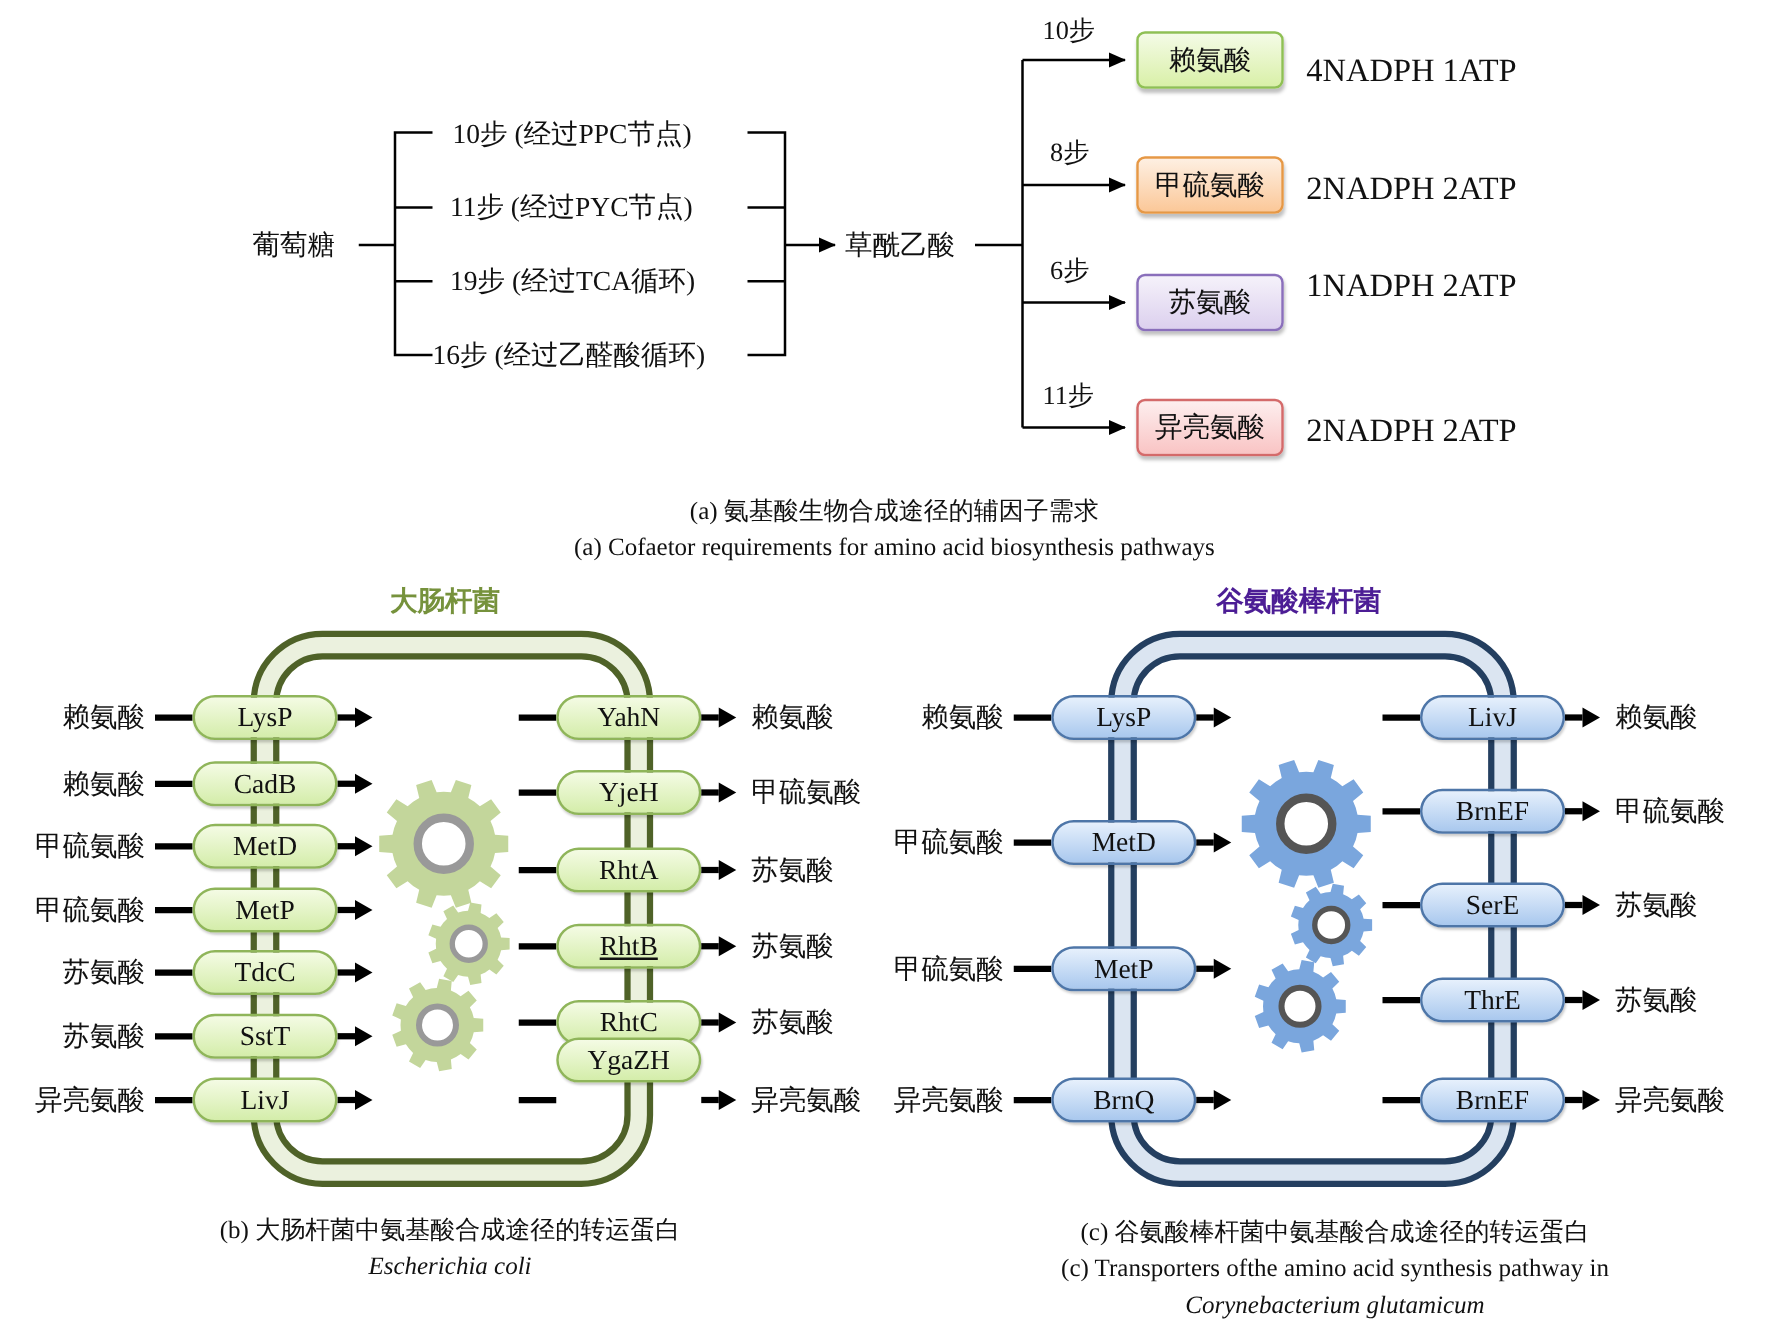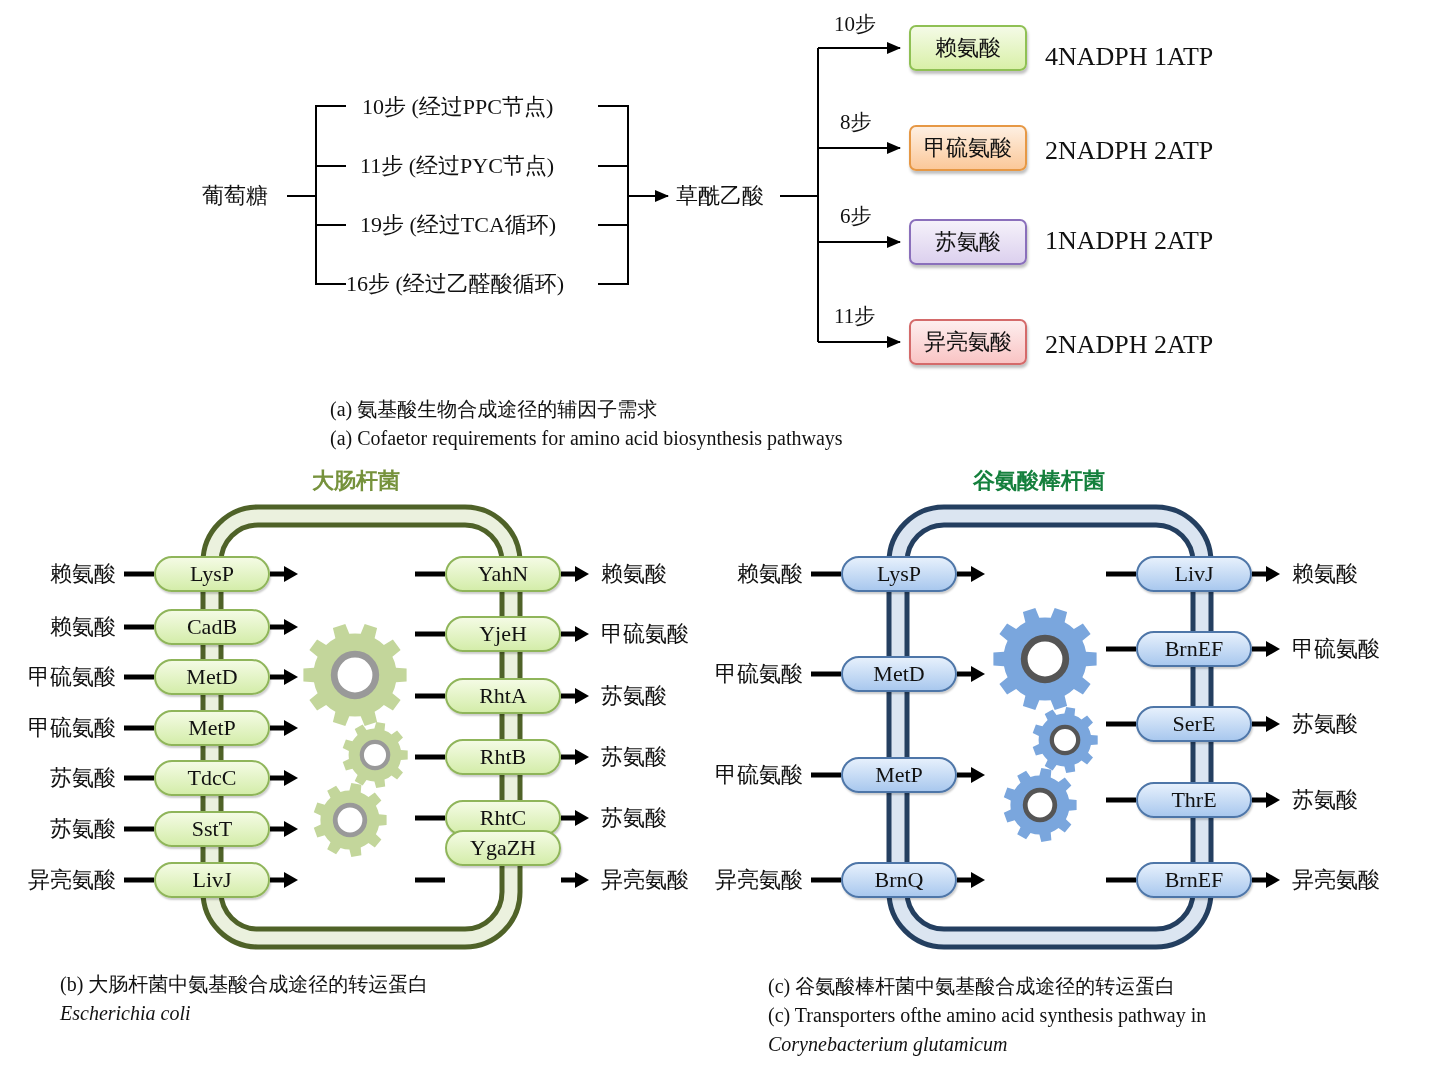--- a/index.html
+++ b/index.html
@@ -6,21 +6,21 @@
   body{width:1431px;height:1069px;position:relative;overflow:hidden;
        font-family:"Liberation Serif","DejaVu Serif",serif;color:#111;}
   svg.lines{position:absolute;left:0;top:0;}
   .t{position:absolute;white-space:nowrap;line-height:1;}
   .route{font-size:22px;}
   .step{font-size:21px;}
   .cof{font-size:26px;}
   .amino-box{position:absolute;width:118px;height:46px;border-radius:7px;
     display:flex;align-items:center;justify-content:center;font-size:22px;
     box-shadow:1px 3px 3px rgba(0,0,0,.25);box-sizing:border-box;}
-  .cap{position:absolute;text-align:left;font-size:20px;line-height:29px;}
+  .cap{position:absolute;text-align:center;font-size:20px;line-height:29px;}
   .cap i{font-style:italic;}
   .org-title{position:absolute;font-size:22px;font-weight:bold;}
   .pill{position:absolute;width:116px;height:36px;border-radius:18px;box-sizing:border-box;
     display:flex;align-items:center;justify-content:center;font-size:22px;
     box-shadow:1px 2px 2px rgba(0,0,0,.2);}
   .pill.g{background:linear-gradient(#f4fbe4,#d4edaa);border:2px solid #8fb55a;}
   .pill.b{background:linear-gradient(#e6f0fc,#a9c8ee);border:2px solid #4e76a8;}
   .lbl{position:absolute;font-size:22px;white-space:nowrap;line-height:1;}
 </style>
 </head>
@@ -68,21 +68,21 @@
 <div class="t step" style="left:840px;top:206px;">6步</div>
 <div class="t step" style="left:834px;top:306px;">11步</div>
 
 <div class="amino-box" id="ab0" style="left: 909px; top: 25px; background: linear-gradient(rgb(255, 255, 255) -40%, rgb(217, 240, 168)); border: 2px solid rgb(143, 192, 84);">赖氨酸</div>
 <div class="amino-box" id="ab1" style="left: 909px; top: 125px; background: linear-gradient(rgb(255, 255, 255) -40%, rgb(251, 200, 153)); border: 2px solid rgb(230, 152, 69);">甲硫氨酸</div>
 <div class="amino-box" id="ab2" style="left: 909px; top: 219px; background: linear-gradient(rgb(255, 255, 255) -40%, rgb(220, 208, 238)); border: 2px solid rgb(138, 111, 187);">苏氨酸</div>
 <div class="amino-box" id="ab3" style="left: 909px; top: 319px; background: linear-gradient(rgb(255, 255, 255) -40%, rgb(249, 196, 196)); border: 2px solid rgb(212, 106, 106);">异亮氨酸</div>
 
 <div class="t cof" style="left:1045px;top:44px;">4NADPH 1ATP</div>
 <div class="t cof" style="left:1045px;top:138px;">2NADPH 2ATP</div>
-<div class="t cof" style="left:1045px;top:228px;">1NADPH 2ATP</div>
+<div class="t cof" style="left:1045px;top:216px;">1NADPH 2ATP</div>
 <div class="t cof" style="left:1045px;top:332px;">2NADPH 2ATP</div>
 
 <div class="cap" style="left:330px;top:395px;width:771px;">
   <div>(a) 氨基酸生物合成途径的辅因子需求</div>
   <div>(a) Cofaetor requirements for amino acid biosynthesis pathways</div>
 </div>
 
 <div id="panel-b">
     <svg width="1431" height="1069" class="lines">
       <rect x="203" y="507" width="317" height="440" rx="55" fill="#ebf1de" stroke="#4f6228" stroke-width="5"></rect>
@@ -146,21 +146,21 @@
     <div class="lbl" style="left: 0px; top: 818px; width: 116px; text-align: right;">苏氨酸</div>
     <div class="pill g" style="left: 154px; top: 811px;">SstT</div>
     <div class="lbl" style="left: 0px; top: 869px; width: 116px; text-align: right;">异亮氨酸</div>
     <div class="pill g" style="left: 154px; top: 862px;">LivJ</div>
     <div class="pill g" style="left: 445px; top: 556px;">YahN</div>
     <div class="lbl" style="left: 601px; top: 563px;">赖氨酸</div>
     <div class="pill g" style="left: 445px; top: 616px;">YjeH</div>
     <div class="lbl" style="left: 601px; top: 623px;">甲硫氨酸</div>
     <div class="pill g" style="left: 445px; top: 678px;">RhtA</div>
     <div class="lbl" style="left: 601px; top: 685px;">苏氨酸</div>
-    <div class="pill g" style="left: 445px; top: 739px;">RhtB</div>
+    <div class="pill g" style="left: 445px; top: 739px; text-decoration: underline;">RhtB</div>
     <div class="lbl" style="left: 601px; top: 746px;">苏氨酸</div>
     <div class="pill g" style="left: 445px; top: 800px;">RhtC</div>
     <div class="lbl" style="left: 601px; top: 807px;">苏氨酸</div>
     <div class="pill g" style="left: 445px; top: 830px;">YgaZH</div>
     <div class="lbl" style="left: 601px; top: 869px;">异亮氨酸</div>
   </div>
 <div id="panel-c">
     <svg width="1431" height="1069" class="lines">
       <rect x="889" y="507" width="322" height="440" rx="55" fill="#dbe5f1" stroke="#243f60" stroke-width="5"></rect>
       <rect x="907" y="525" width="286" height="404" rx="37" fill="#ffffff" stroke="#243f60" stroke-width="5"></rect>
@@ -212,21 +212,21 @@
     <div class="lbl" style="left: 1292px; top: 638px;">甲硫氨酸</div>
     <div class="pill b" style="left: 1136px; top: 706px;">SerE</div>
     <div class="lbl" style="left: 1292px; top: 713px;">苏氨酸</div>
     <div class="pill b" style="left: 1136px; top: 782px;">ThrE</div>
     <div class="lbl" style="left: 1292px; top: 789px;">苏氨酸</div>
     <div class="pill b" style="left: 1136px; top: 862px;">BrnEF</div>
     <div class="lbl" style="left: 1292px; top: 869px;">异亮氨酸</div>
   </div>
 
 <div class="org-title" style="left: 312px; top: 466px; color: rgb(118, 146, 60);" id="title-b">大肠杆菌</div>
-<div class="org-title" style="left: 973px; top: 466px; color: #15803d;" id="title-c">谷氨酸棒杆菌</div>
+<div class="org-title" style="left: 973px; top: 466px; color: #4c1d95;" id="title-c">谷氨酸棒杆菌</div>
 
 <div class="cap" style="left:60px;top:970px;width:600px;">
   <div>(b) 大肠杆菌中氨基酸合成途径的转运蛋白</div>
   <div><i>Escherichia coli</i></div>
 </div>
 <div class="cap" style="left:768px;top:972px;width:600px;">
   <div>(c) 谷氨酸棒杆菌中氨基酸合成途径的转运蛋白</div>
   <div>(c) Transporters ofthe amino acid synthesis pathway in</div>
   <div><i>Corynebacterium glutamicum</i></div>
 </div>

